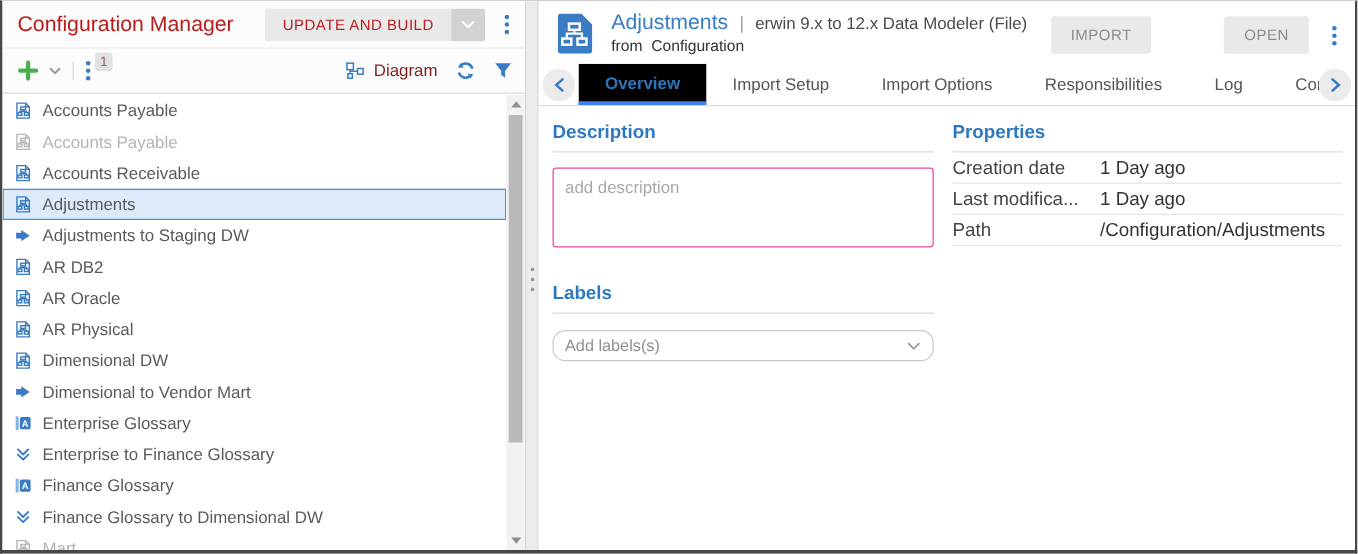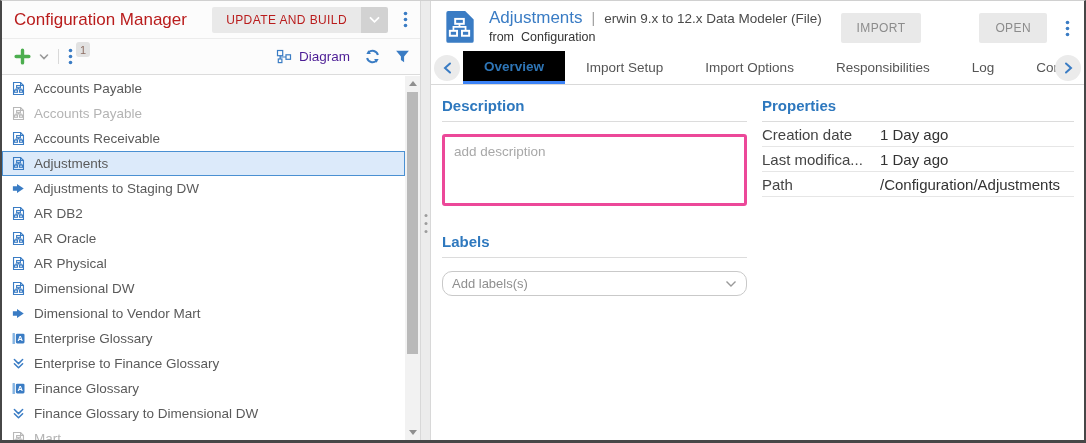--- a/index.html
+++ b/index.html
@@ -17,21 +17,21 @@
   .split-btn{display:flex;align-items:stretch;height:26px;cursor:pointer;}
   .split-btn .main{background:#e9e9e9;color:#b91c1c;font-size:12px;letter-spacing:.4px;display:flex;align-items:center;padding:0 14px;border-radius:2px 0 0 2px;}
   .split-btn .chev{background:#d2d2d2;width:27px;display:flex;align-items:center;justify-content:center;border-radius:0 2px 2px 0;}
   .kebab{width:14px;height:20px;display:flex;align-items:center;justify-content:center;cursor:pointer;}
   .lp-toolbar{height:36px;display:flex;align-items:center;padding:0 10px 0 12px;background:#fcfcfc;border-bottom:1px solid #dcdcdc;}
   .tb-group{display:flex;align-items:center;gap:8px;}
   .tb-sep{width:1px;height:15px;background:#d9d9d9;margin:0 9px;}
   .kebab-badge{position:relative;display:flex;align-items:center;cursor:pointer;}
   .badge{position:absolute;top:-6px;left:8px;background:#e2e2e2;border-radius:3px;min-width:14px;height:15px;font-size:11px;color:#8d6e63;display:flex;align-items:center;justify-content:center;padding:0 2px;}
   .tb-right{margin-left:auto;display:flex;align-items:center;gap:14px;}
-  .diagram-lbl{font-size:13.5px;color:#4c1d95;display:flex;align-items:flex-start;gap:7px;cursor:pointer;}
+  .diagram-lbl{font-size:13.5px;color:#7f1d1d;display:flex;align-items:flex-start;gap:7px;cursor:pointer;}
   .icon-btn{cursor:pointer;display:flex;align-items:center;}
   
   .nav-list{position:absolute;top:75px;left:0;right:15px;bottom:0;overflow:hidden;background:#fff;}
   .nav-row{height:25px;display:flex;align-items:center;gap:7px;padding-left:7px;font-size:13.5px;color:#5a5a5a;border:1px solid transparent;cursor:pointer;white-space:nowrap;}
   .nav-row.selected{background:#dceafa;border:1px solid #4a90d2;}
   .nav-row.disabled{color:#b4b4b4;}
   .nav-ic{width:17px;height:17px;display:flex;align-items:center;justify-content:center;flex:0 0 auto;}
   svg .st{stroke:#3a7cc4;fill:none;stroke-width:1.2;}
   svg .st2{stroke:#3a7cc4;fill:none;stroke-width:1.6;stroke-linejoin:round;stroke-linecap:round;}
   svg .fl{fill:#3a7cc4;}
@@ -64,21 +64,21 @@
   .tabs-row{position:relative;height:34px;border-bottom:1px solid #d9d9d9;display:flex;align-items:stretch;padding:0 30px 0 32px;overflow:hidden;}
   .tab{display:flex;align-items:center;padding:0 21px;font-size:13.5px;color:#555;cursor:pointer;white-space:nowrap;}
   .tab.active{color:#2e75b6;font-weight:bold;background:#000000;border-bottom:3px solid #3b82f6;}
   .tab-nav{position:absolute;top:4px;width:26px;height:26px;border-radius:50%;background:#ebebeb;display:flex;align-items:center;justify-content:center;cursor:pointer;}
   .tab-nav.left{left:3px;}.tab-nav.right{right:3px;}
   
   .content{position:absolute;top:84px;left:0;right:0;bottom:0;background:#fff;padding:12px 10px 0 11px;display:flex;gap:15px;}
   .col-left{width:305px;flex:0 0 auto;}
   .col-right{flex:1 1 auto;min-width:0;}
   .sec-h{font-size:15px;font-weight:bold;color:#2e78be;padding-bottom:7px;border-bottom:1px solid #dcdcdc;}
-  .desc-area{margin-top:12px;width:100%;height:72px;border:3px solid #ec4899;border-radius:3px;resize:none;padding:7px 9px;font-family:inherit;font-size:13.5px;color:#a16207;outline:none;}
+  .desc-area{margin-top:12px;width:100%;height:64px;border:1px solid #ec4899;border-radius:3px;resize:none;padding:7px 9px;font-family:inherit;font-size:13.5px;color:#a16207;outline:none;}
   .desc-area::placeholder{color:#a8a8a8;}
   .labels-h{margin-top:23px;}
   .fake-select{margin-top:13px;height:25px;border:1px solid #c9c9c9;border-radius:10px;display:flex;align-items:center;padding:0 9px;font-size:13px;color:#8f8f8f;cursor:pointer;}
   .fake-select .cv{margin-left:auto;display:flex;align-items:center;}
   .prop-row{height:25px;display:flex;align-items:center;border-bottom:1px solid #e6e6e6;font-size:15px;}
   .prop-name{width:118px;flex:0 0 auto;color:#444;}
   .prop-val{color:#333;}
 </style>
 </head>
 <body>

